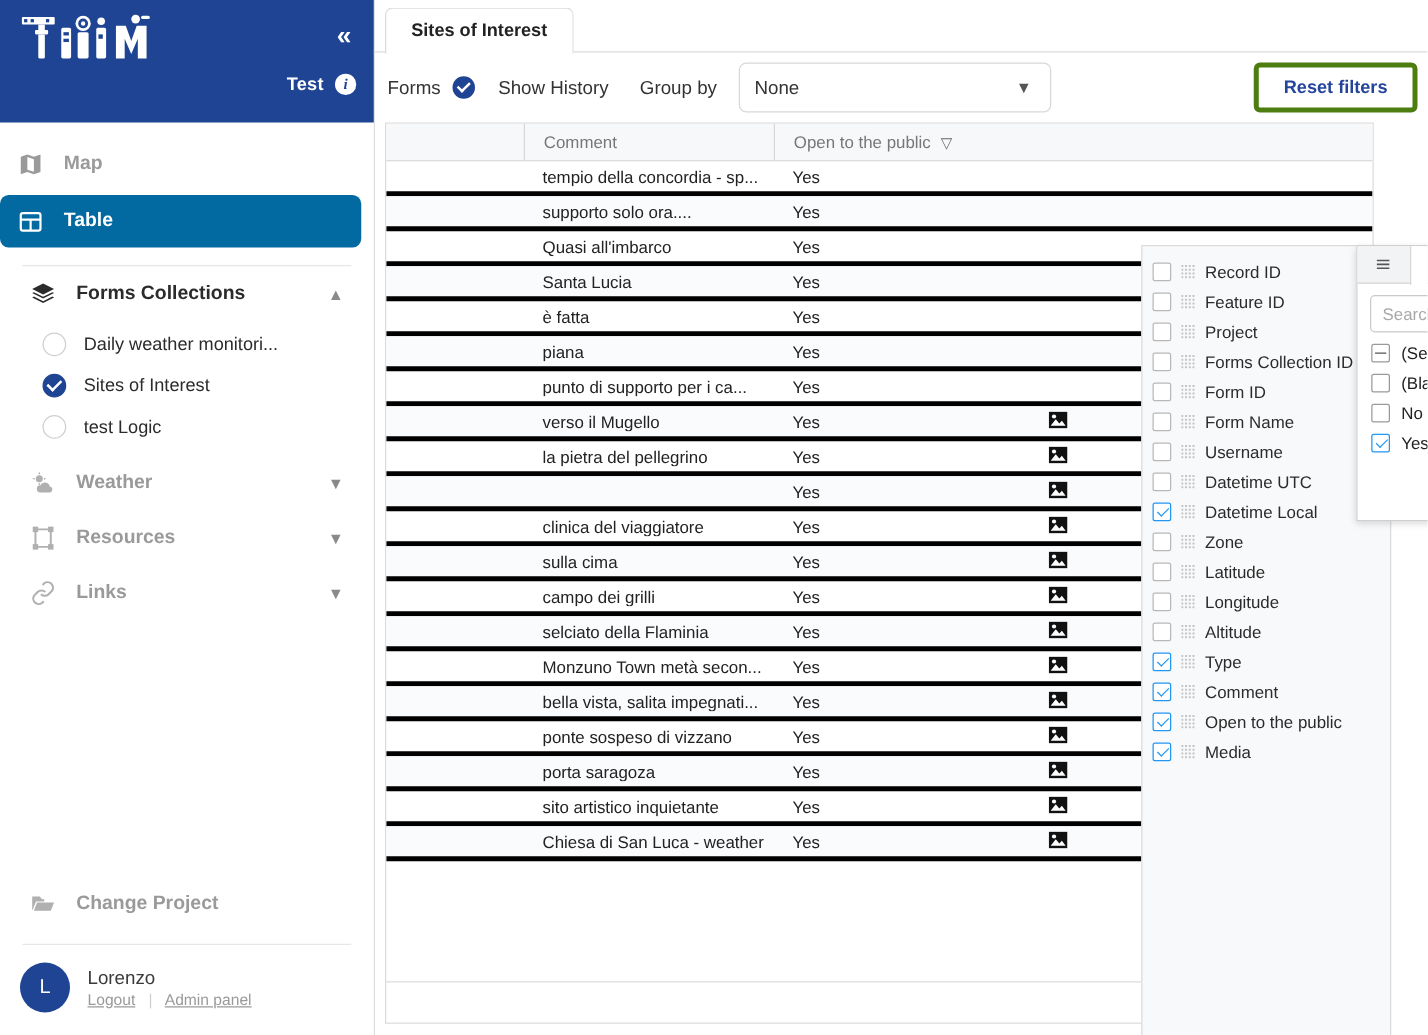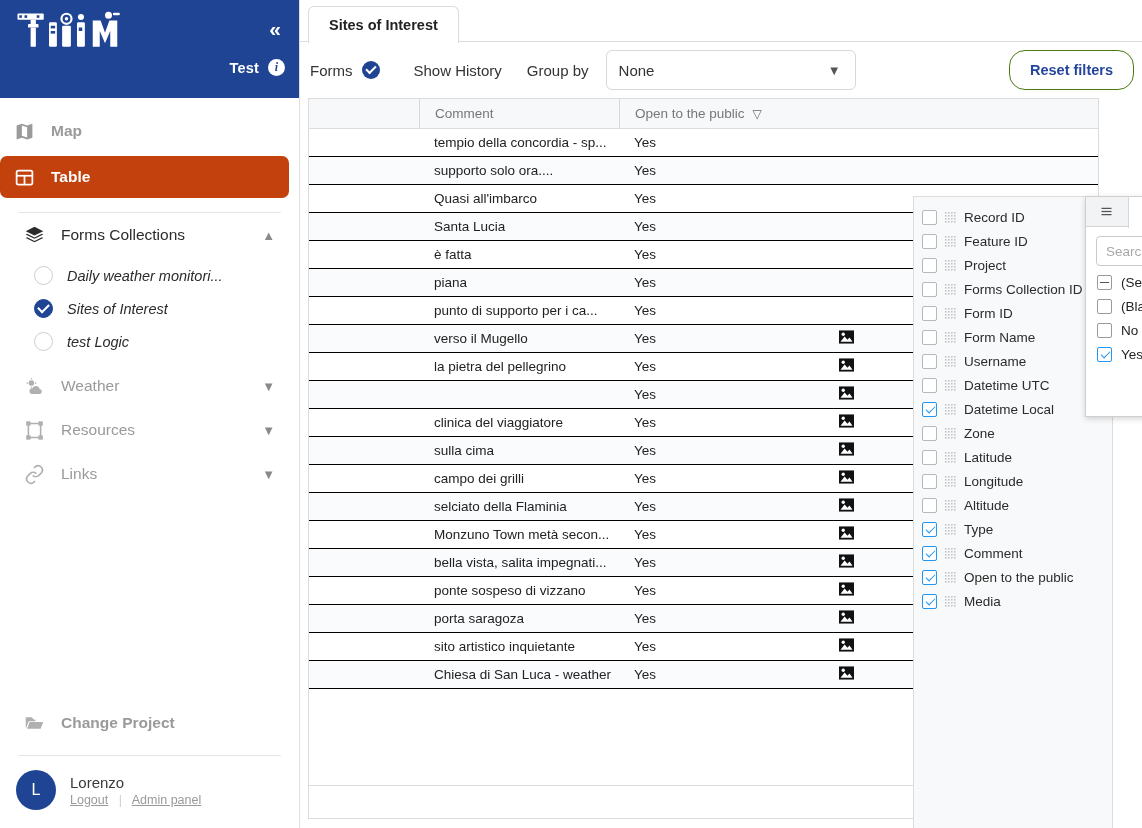--- a/index.html
+++ b/index.html
@@ -42,39 +42,39 @@
     font-family: "Liberation Serif", serif;
   }
 
   .sb-nav { padding: 12px 10px 0 0; }
   .nav-item {
     display: flex; align-items: center; gap: 16px;
     height: 42px; padding: 0 14px; border-radius: 7px;
     color: #9a9a9a; font-size: 15.5px; font-weight: 700;
     cursor: pointer; margin-bottom: 4px;
   }
-  .nav-item.active { background: #c2410c; color: #ffffff; }
+  .nav-item.active { background: #0369a1; color: #ffffff; }
   .nav-ico { width: 21px; height: 21px; display:flex; align-items:center; justify-content:center; flex: 0 0 21px;}
   .nav-ico svg { display:block; }
 
   .sb-divider { height:1px; background:#e6e6e6; margin: 10px 18px 0 18px; }
 
   .section {
     display: flex; align-items: center; gap: 16px;
     height: 44px; padding: 0 24px; cursor: pointer;
   }
-  .section .s-label { flex: 1; font-size: 15.5px; font-weight: 400; }
+  .section .s-label { flex: 1; font-size: 15.5px; font-weight: 700; }
   .section.dark .s-label { color: #2b2b2b; }
   .section.muted .s-label { color: #9a9a9a; }
   .chev { color: #8a8a8a; font-size: 13px; }
 
   .radio-list { padding: 2px 0 6px 0; }
   .radio-row {
     display: flex; align-items: center; gap: 14px;
-    height: 33px; padding: 0 24px 0 34px; cursor: pointer; font-style: italic;
+    height: 33px; padding: 0 24px 0 34px; cursor: pointer;
   }
   .radio {
     width: 19px; height: 19px; border-radius: 50%;
     border: 1px solid #cfcfcf; background: #fff;
     flex: 0 0 19px; display:flex;align-items:center;justify-content:center;
   }
   .radio.checked { background: #1f4493; border-color: #1f4493; }
   .radio.checked::after {
     content: ""; width: 9px; height: 5px;
     border-left: 2px solid #fff; border-bottom: 2px solid #fff;
@@ -133,37 +133,37 @@
     width: 18px; height: 18px; border-radius: 50%;
     background: #1f4493; margin-left: 9px;
     display:flex; align-items:center; justify-content:center;
     cursor:pointer; flex:0 0 18px;
   }
   .check-badge::after {
     content:""; width: 8px; height: 4px;
     border-left:2px solid #fff; border-bottom:2px solid #fff;
     transform: rotate(-45deg) translate(1px,-1px);
   }
-  .tb-btn { font-size: 15px; color:#333; margin-left: 34px; cursor:pointer; }
+  .tb-btn { font-size: 15px; color:#333; margin-left: 19px; cursor:pointer; }
   .tb-groupby { font-size: 15px; color:#333; margin-left: 25px; }
   .select {
     margin-left: 17px; width: 250px; height: 40px;
     border: 1px solid #d8d8d8; border-radius: 6px;
     display:flex; align-items:center; padding: 0 12px;
     font-size: 15px; color: #333; cursor: pointer; background:#fff;
     position: relative;
   }
   .select .sel-chev {
     position:absolute; right: 14px; top: 50%; transform: translateY(-50%);
     color:#555; font-size: 13px;
   }
   .reset-btn {
     position: absolute; right: 8px; top: 8px;
     height: 40px; padding: 0 20px;
-    border: 1px solid #4d7c0f; border-radius: 16px; background:#fff;
+    border: 4px solid #4d7c0f; border-radius: 5px; background:#fff;
     display:flex; align-items:center;
     font-size: 14.5px; font-weight: 700; color: #24459b; cursor: pointer;
   }
 
   
   .grid-wrap { position: absolute; left: 8px; top: 98px; right: 14px; bottom: 10px; padding-left: 18px; }
   .grid {
     position:absolute; left:0; top:0; right: 29px; bottom: 0;
     border: 1px solid #dcdcdc; background:#fff;
     display:flex; flex-direction:column;
@@ -176,21 +176,21 @@
   .hc.sep { border-left: 1px solid #d8d8d8; }
   .hc-type  { width: 110px; padding-left: 12px; }
   .hc-comment { width: 200px; padding-left: 15px; }
   .hc-open { width: 205px; padding-left: 15px; gap: 8px; }
   .hc-media { flex:1 1 auto; padding-left: 15px; }
   .filter-glyph { font-size: 12px; color:#666; }
 
   .grid-body { flex:1 1 auto; overflow:hidden; position:relative; }
   .row {
     height: 28px; display:flex; align-items:center;
-    border-bottom: 1px solid #000000; font-size: 13.5px; color:#222;
+    border-bottom: 4px solid #000000; font-size: 13.5px; color:#222;
   }
   .row.alt { background: #f9fbfd; }
   .c-type { width: 110px; padding-left: 12px; }
   .c-comment { width: 200px; padding-left: 15px; white-space:nowrap; overflow:hidden; text-overflow:ellipsis; }
   .c-open { width: 205px; padding-left: 15px; }
   .c-media { flex:1 1 auto; padding-left: 15px; }
   .media-ico { width:15px; height:14px; display:inline-block; }
 
   .grid-foot {
     position:absolute; left:0; right: 29px; bottom: -1px;

